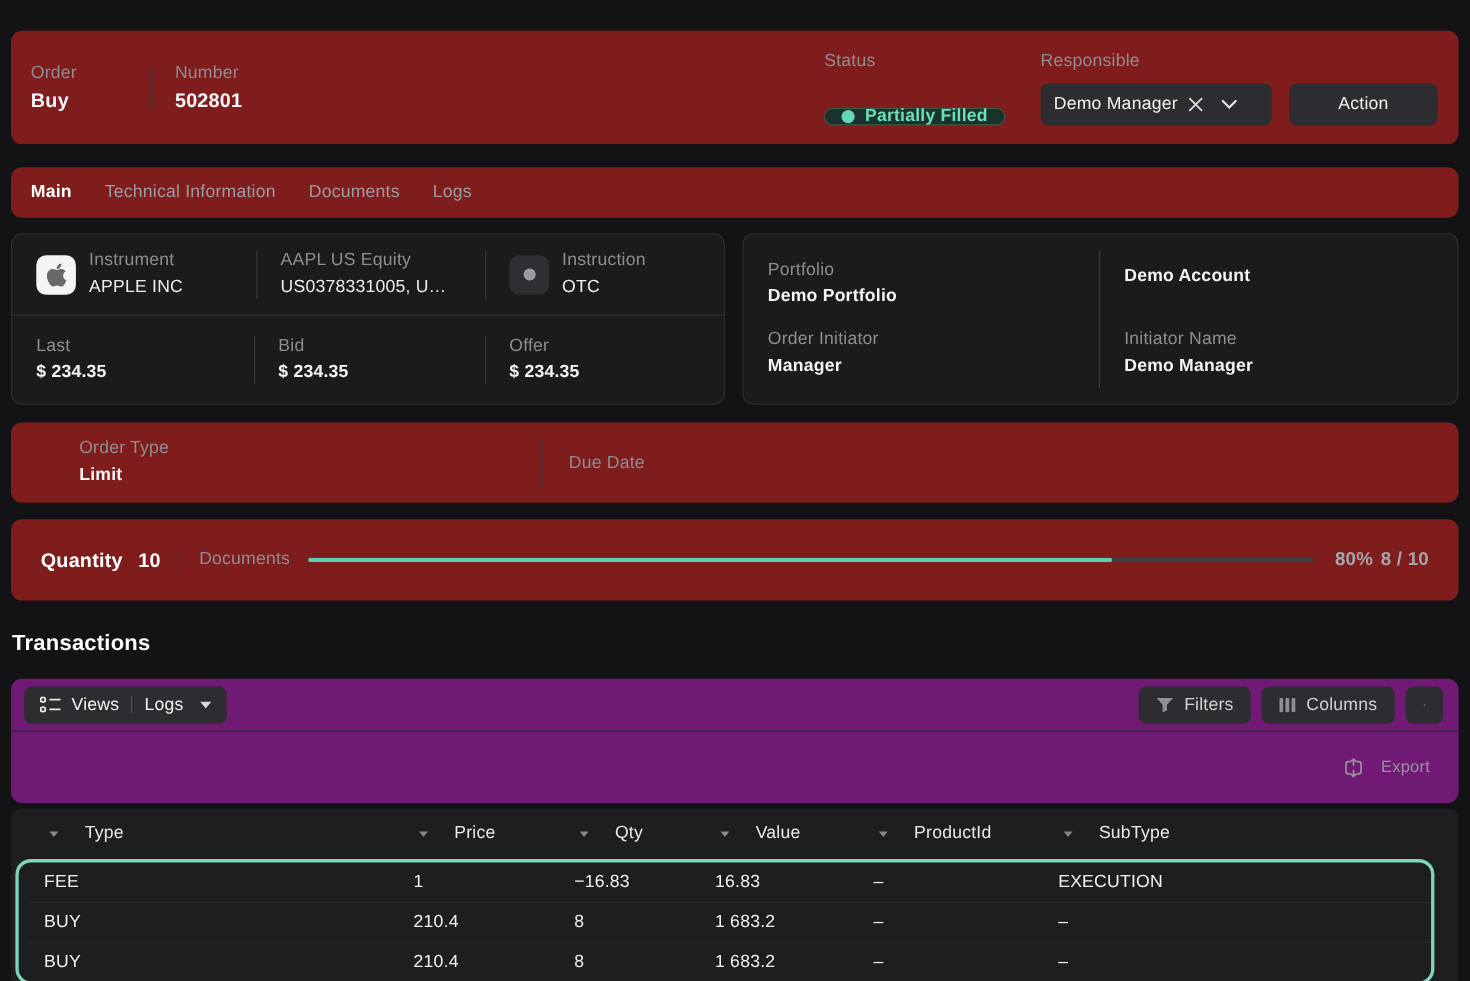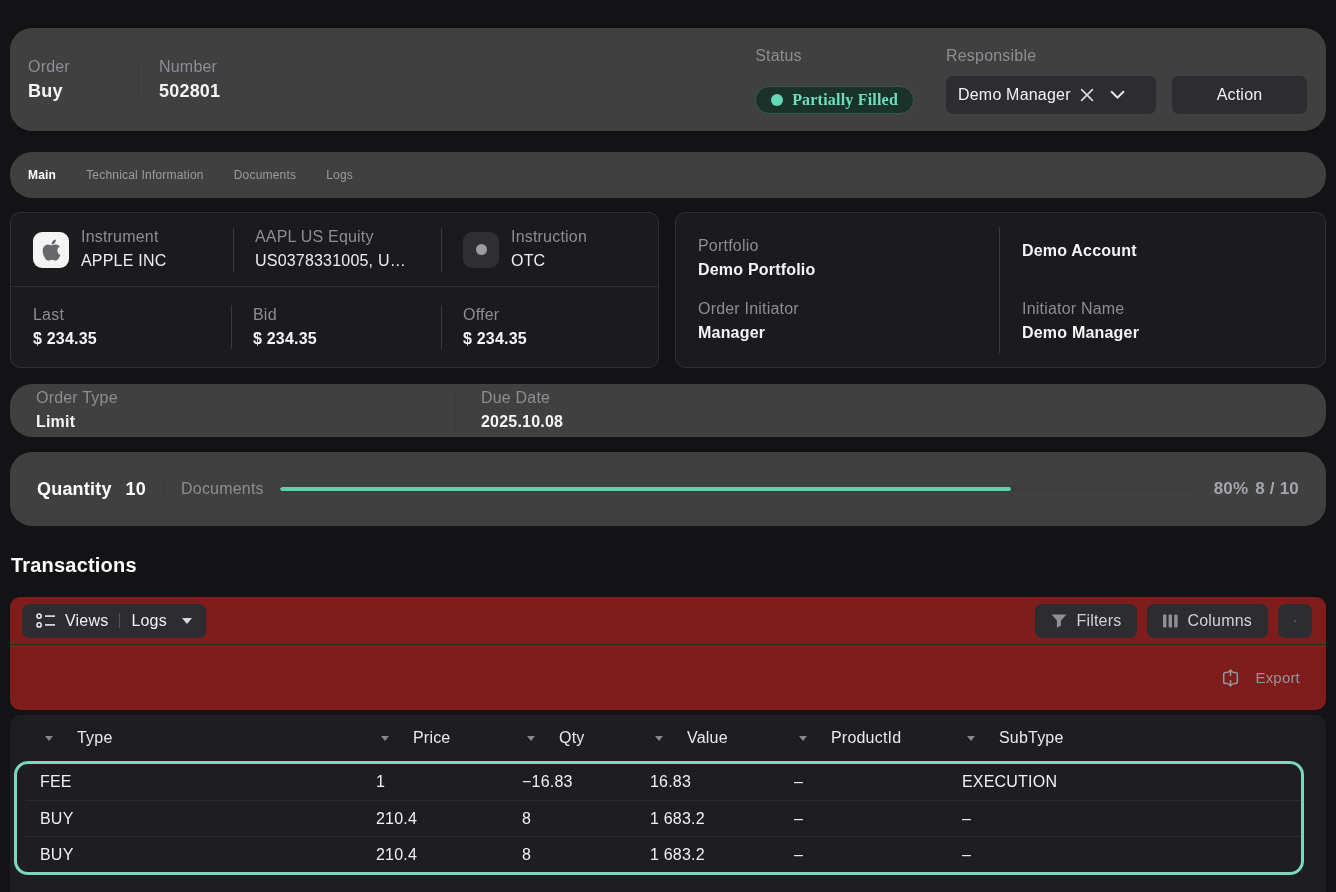--- a/index.html
+++ b/index.html
@@ -3,56 +3,56 @@
 <meta charset="utf-8">
 <style>
   * { box-sizing: border-box; margin: 0; padding: 0; }
   html, body { width: 1336px; height: 892px; overflow: hidden; }
   body {
     background: #131315;
     font-family: "Liberation Sans", sans-serif;
     color: #f4f4f6;
     letter-spacing: .2px;
   }
-  .card { background: #404040; border-radius: 22px; margin: 0 10px; }
+  .card { background: #7f1d1d; border-radius: 10px; margin: 0 10px; }
 
   
   .hdr { height: 103px; margin-top: 28px; display: flex; align-items: center; padding: 0 19px 0 18px; }
   .hdr-left { display: flex; align-items: center; }
   .field-label { font-size: 16px; color: #8d8d93; line-height: 19px; }
   .field-value { font-size: 16px; font-weight: bold; color: #f5f5f7; line-height: 22px; margin-top: 4px; }
   .field-value.lg { font-size: 18px; }
   .field-value.regular { font-weight: normal; color: #ededf0; }
   .vdiv { width: 1px; background: #3a3a3f; }
   .hdr-right { margin-left: auto; display: flex; align-items: flex-end; gap: 16px; }
   .hdr-col { display: flex; flex-direction: column; height: 68px; }
   .hdr-col .field-label { margin-bottom: auto; }
   .pill {
-    display: flex; align-items: center; gap: 9px; height: 28px; padding: 0 15px;
-    border-radius: 999px; background: #1b322b; border: 1px solid #35594d; font-family: Liberation Serif, serif;
+    display: flex; align-items: center; gap: 9px; height: 16px; padding: 0 15px;
+    border-radius: 999px; background: #1b322b; border: 1px solid #35594d;
   }
   .pill-dot { width: 12px; height: 12px; border-radius: 50%; background: #64d8b6; }
   .pill-text { font-size: 16px; font-weight: bold; color: #6ce0bd; }
   .select {
     display: flex; align-items: center; height: 38px; padding: 0 12px; min-width: 210px;
     background: #2d2d31; border-radius: 7px; cursor: pointer;
   }
   .select-text { font-size: 16px; color: #f2f2f4; }
   .select .x { margin-left: 9px; display: flex; }
   .select .chev { margin-left: 16px; display: flex; }
   .btn {
     display: flex; align-items: center; justify-content: center; gap: 9px;
     background: #2d2d31; border: none; border-radius: 7px; height: 38px;
     color: #f2f2f4; font-size: 16px; font-family: inherit; cursor: pointer; letter-spacing: .2px;
   }
   .btn.action { width: 135px; align-self: flex-end; text-align: right; }
 
   
   .tabs { height: 46px; margin-top: 21px; display: flex; align-items: center; gap: 30px; padding: 0 18px; }
-  .tab { font-size: 12px; color: #9b9ba1; cursor: pointer; white-space: nowrap; }
+  .tab { font-size: 16px; color: #9b9ba1; cursor: pointer; white-space: nowrap; }
   .tab.active { color: #ffffff; font-weight: bold; }
 
   
   .cards-row { display: flex; gap: 16px; margin: 14px 10px 0; }
   .ocard { background: #1b1b1e; border: 1px solid #303034; border-radius: 10px; }
   .instr-card { width: 649px; display: flex; flex-direction: column; }
   .instr-top { height: 74px; display: grid; grid-template-columns: 222px 208px 1fr; align-items: center; border-bottom: 1px solid #303034; }
   .instr-bottom { flex: 1; display: grid; grid-template-columns: 220px 210px 1fr; align-items: center; }
   .icell { display: flex; align-items: center; gap: 12px; padding-left: 22px; position: relative; height: 100%; }
   .icell.sep::before { content: ""; position: absolute; left: 0; top: 50%; transform: translateY(-50%); width: 1px; height: 44px; background: #3a3a3f; }
@@ -61,21 +61,21 @@
   .badge.instruction { background: #2f2f33; }
   .badge.instruction .dot { width: 11px; height: 11px; border-radius: 50%; background: #9b9ba1; }
   .icell .fv { min-width: 0; }
   .fv .field-value { white-space: nowrap; overflow: hidden; text-overflow: ellipsis; }
 
   .detail-card { flex: 1; display: grid; grid-template-columns: 323px 1fr; grid-template-rows: 1fr 1fr; padding: 14px 0; }
   .dcell { padding: 9px 0 9px 22px; }
   .dcell.sep { border-left: 1px solid #3a3a3f; }
 
   
-  .params { height: 53px; margin-top: 16px; display: grid; grid-template-columns: 445px 426px 1fr; align-items: center; }
+  .params { height: 73px; margin-top: 16px; display: grid; grid-template-columns: 445px 426px 1fr; align-items: center; padding-left: 36px; }
   .pcell { padding-left: 26px; position: relative; height: 100%; display: flex; flex-direction: column; justify-content: center; }
   .pcell.sep::before { content: ""; position: absolute; left: 0; top: 50%; transform: translateY(-50%); width: 1px; height: 42px; background: #3a3a3f; }
 
   
   .qty { height: 74px; margin-top: 15px; display: flex; align-items: center; padding: 0 27px; }
   .qty-label { font-size: 18px; font-weight: bold; color: #ffffff; }
   .qty-value { font-size: 18px; font-weight: bold; color: #ffffff; margin-left: 14px; }
   .qty .vdiv { height: 22px; margin: 0 17px; }
   .qty-complete { font-size: 16px; color: #8d8d93; }
   .progress { flex: 1; height: 4px; border-radius: 2px; background: #3c3c41; margin: 0 20px 0 16px; overflow: hidden; }
@@ -230,41 +230,40 @@
   </div>
 </div>
 
 <div class="card params">
   <div class="pcell">
     <div class="field-label">Order Type</div>
     <div class="field-value">Limit</div>
   </div>
   <div class="pcell sep">
     <div class="field-label">Due Date</div>
-    <div class="field-value">2025.10.08</div>
   </div>
 </div>
 
 <div class="card qty">
   <span class="qty-label">Quantity</span>
   <span class="qty-value">10</span>
   <span class="vdiv"></span>
   <span class="qty-complete">Documents</span>
   <div class="progress">
     <div class="progress-fill" style="width: 80%;"></div>
   </div>
   <div class="qty-right">
     <span>80%</span>
     <span>8 / 10</span>
   </div>
 </div>
 
 <div class="tx-title">Transactions</div>
 
-<div class="card toolbar" style="background:#7f1d1d">
+<div class="card toolbar" style="background:#701a75">
   <div class="toolbar-row1">
     <button class="btn views-btn">
       <svg width="20" height="15" viewBox="0 0 20 15" fill="none" stroke="#e9e9eb" stroke-width="1.6">
         <rect x="1" y="1" width="4.2" height="4.2" rx="2.1"></rect>
           <line x1="9" y1="3.1" x2="19" y2="3.1"></line>
         <rect x="1" y="9.8" width="4.2" height="4.2" rx="2.1"></rect>
           <line x1="9" y1="11.9" x2="19" y2="11.9"></line>
       </svg>
       <span>Views</span>
       <span class="views-sep"></span>

